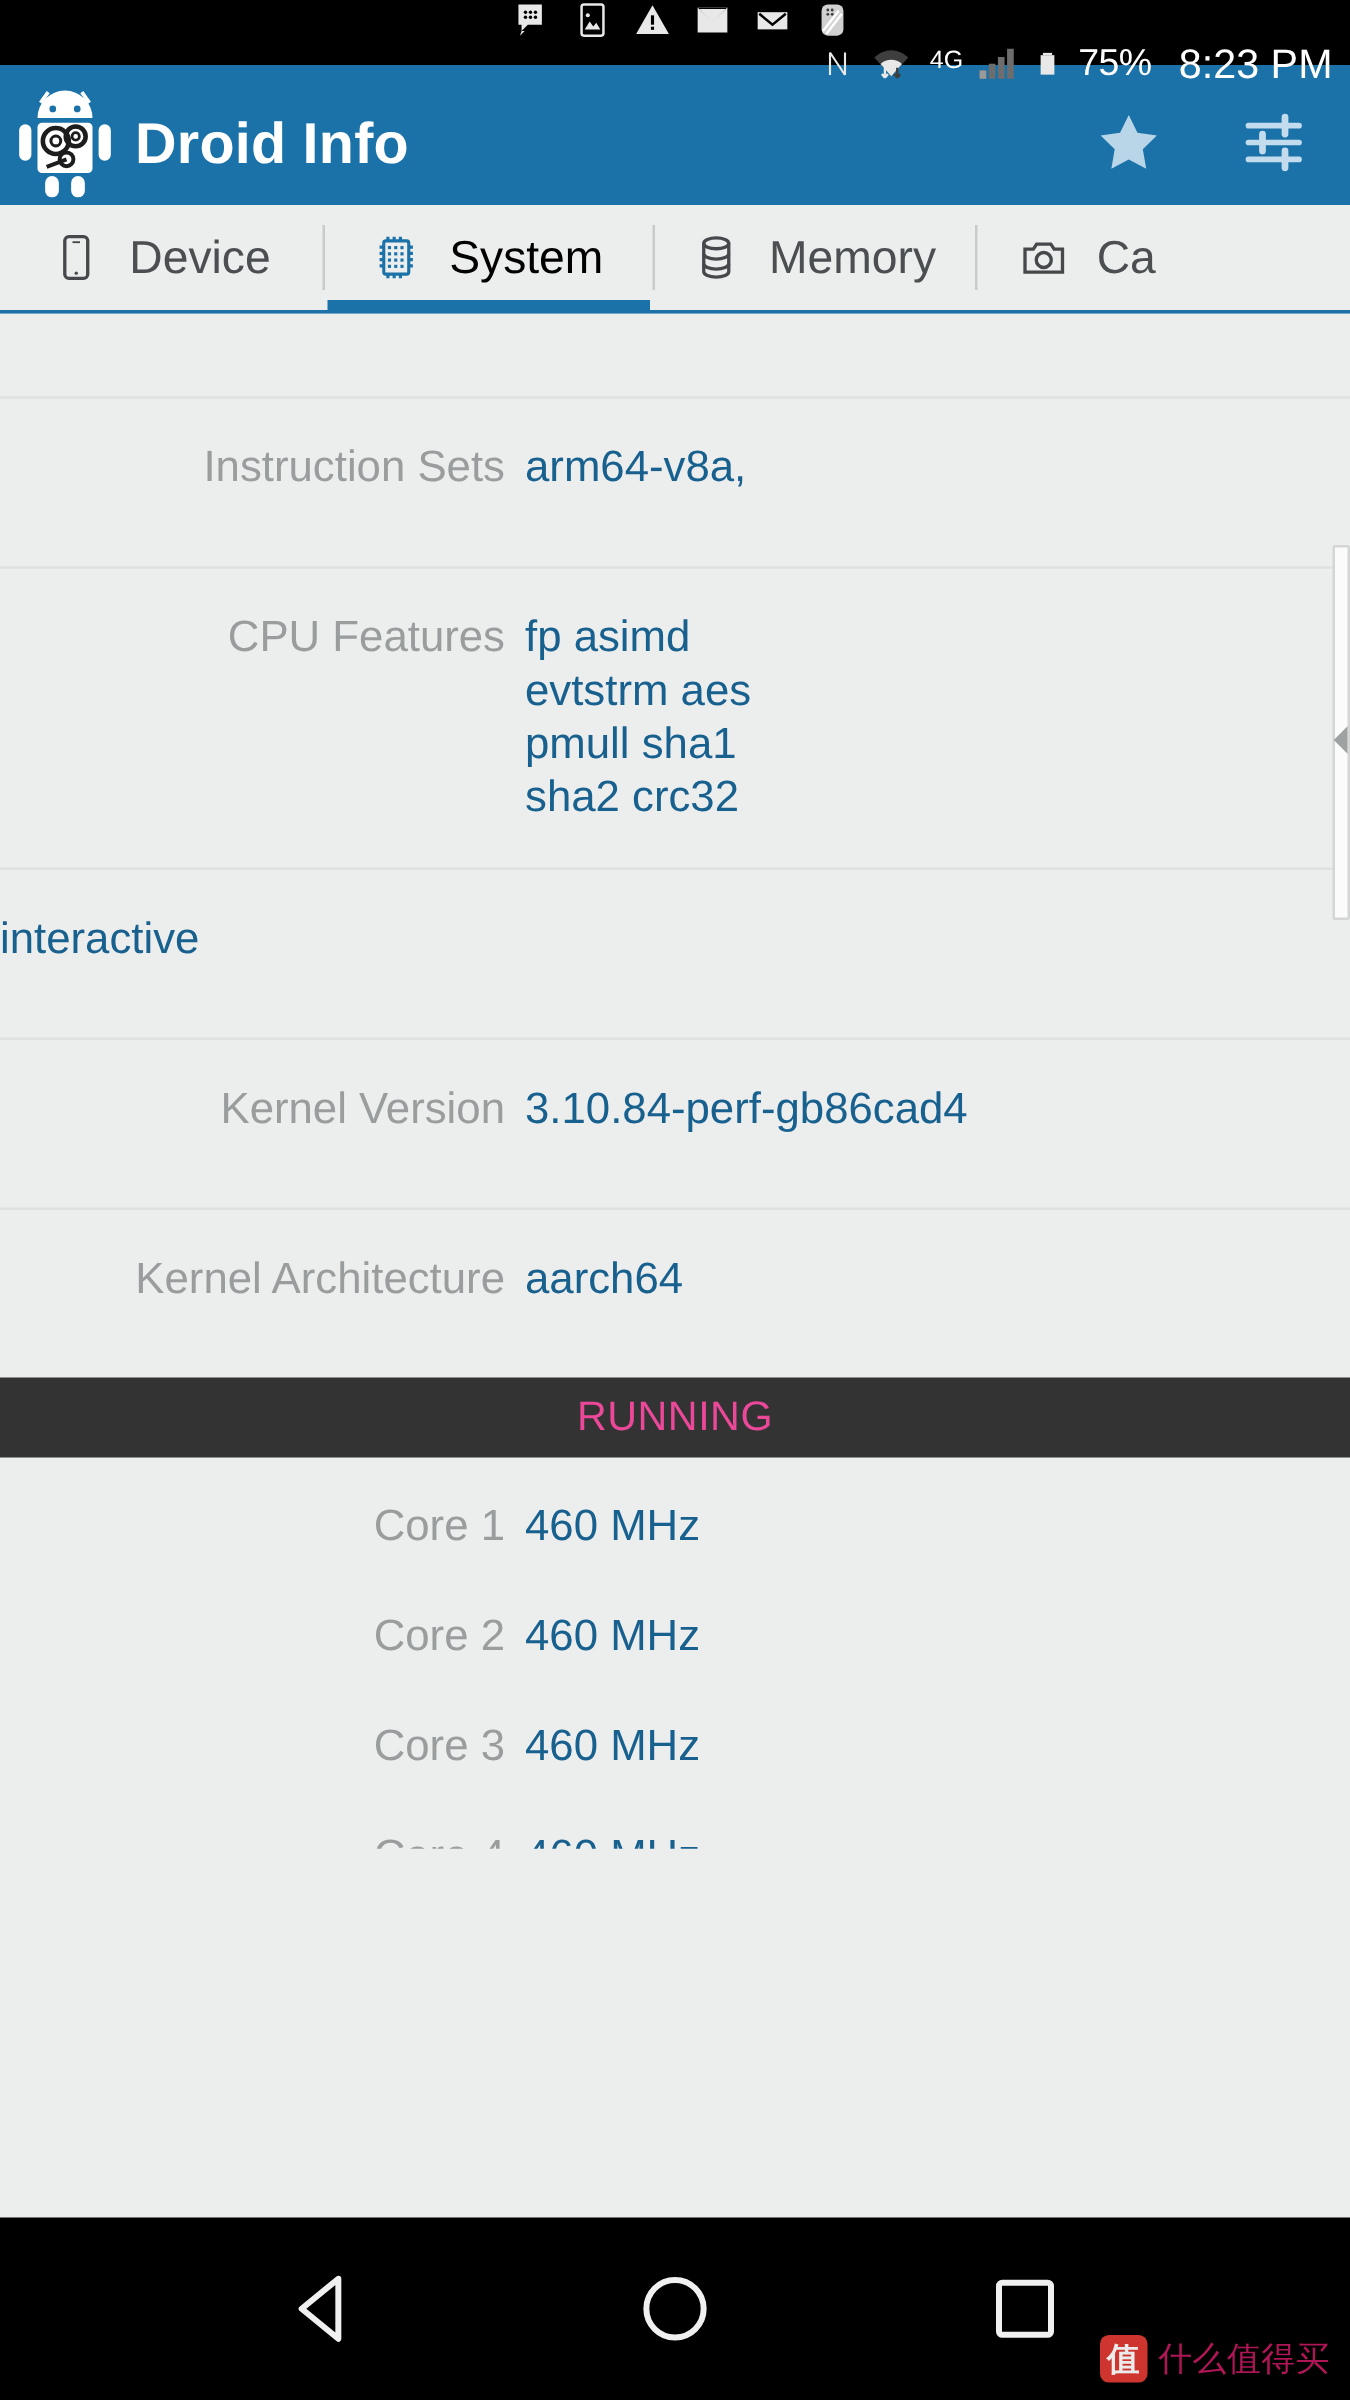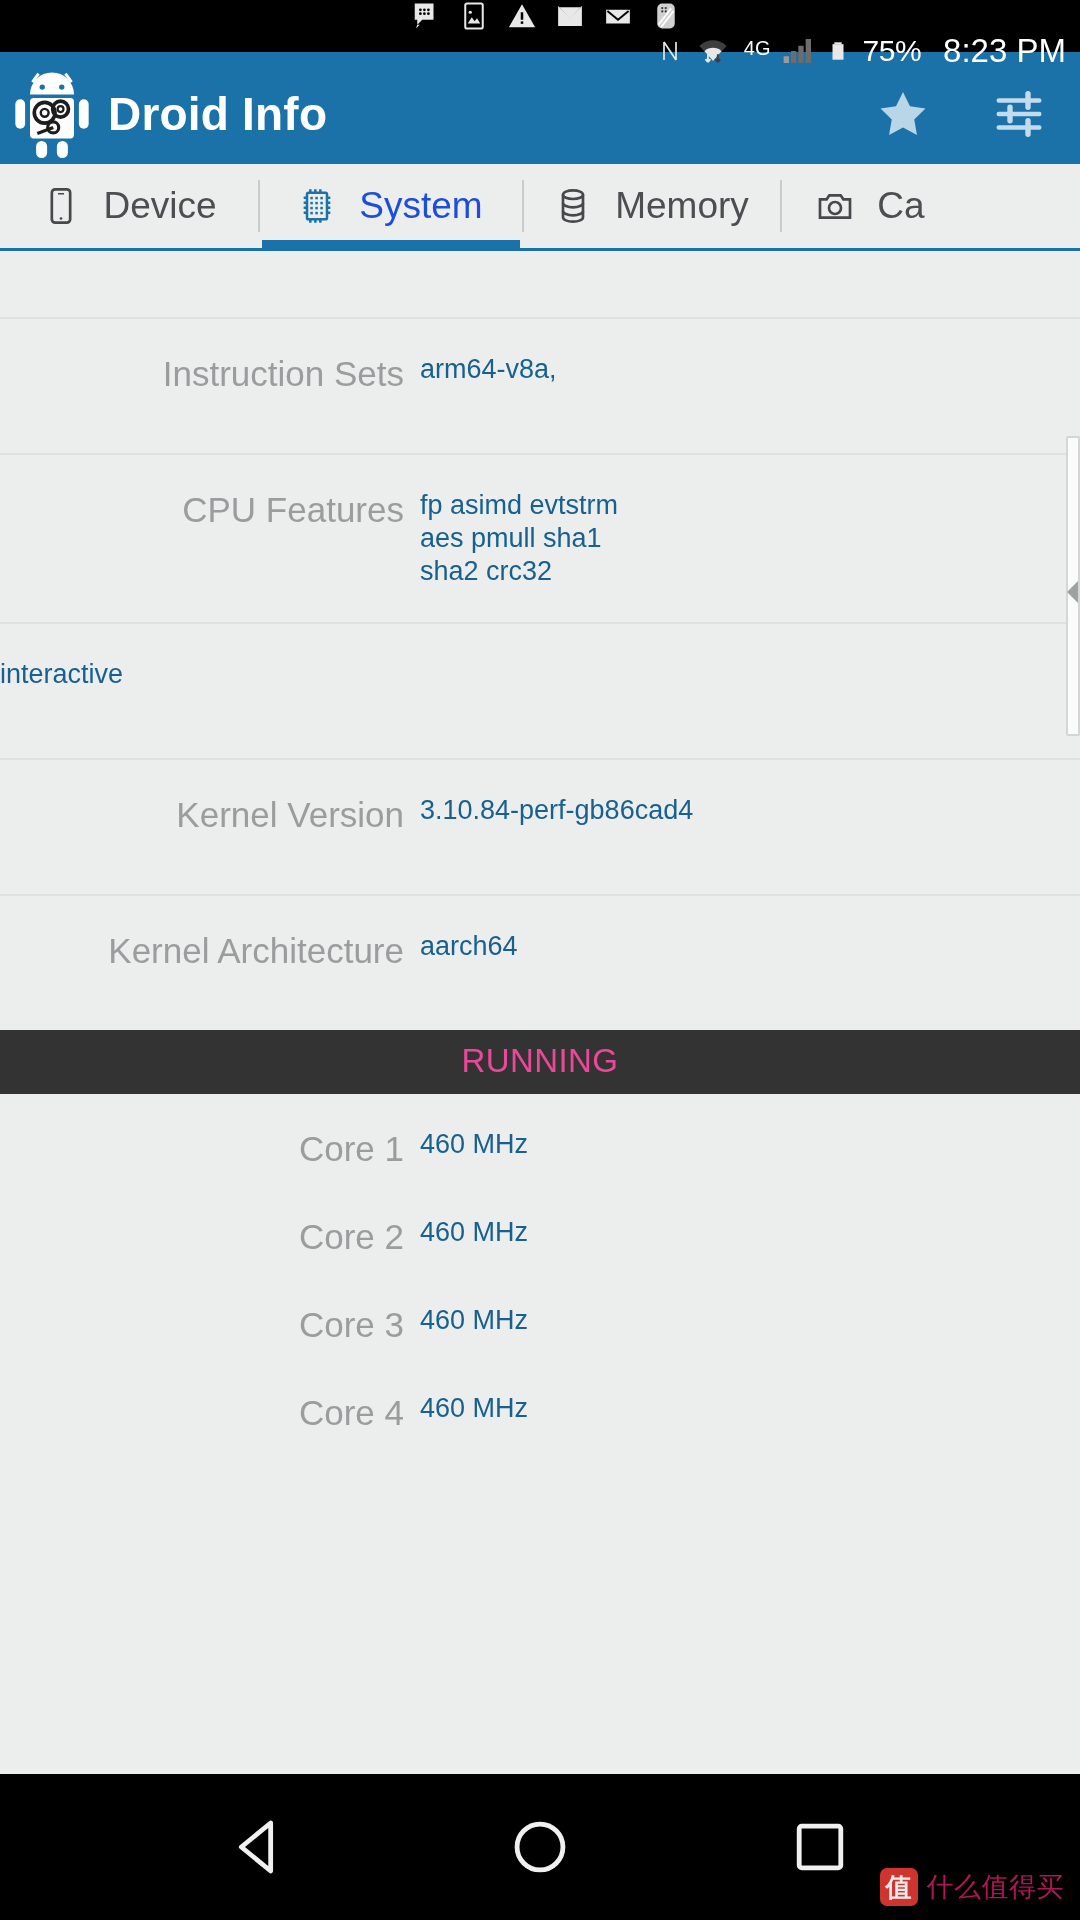--- a/index.html
+++ b/index.html
@@ -113,21 +113,21 @@
     width: 2px;
     background: #c9cbcb;
   }
   .tab-icon { width: 40px; height: 44px; flex: none; }
   .tab-icon svg { width:100%; height:100%; display:block; }
   .tab-label {
     font-size: 37px;
     color: #4b4f51;
     white-space: nowrap;
   }
-  .tab.active .tab-label { color: #1d4ed8; }
+  .tab.active .tab-label { color: #000000; }
   .tab-underline {
     position: absolute;
     bottom: 0;
     height: 8px;
     background: #1a72a8;
   }
 
   
   .content {
     position: relative;
@@ -153,21 +153,21 @@
     text-align: right;
     color: #9a9d9e;
     font-size: 35px;
     padding-right: 16px;
     box-sizing: border-box;
     line-height: 1.22;
   }
   .row-value {
     flex: 1 1 auto;
     color: #18618f;
-    font-size: 27px;
+    font-size: 35px;
     line-height: 1.22;
     padding-right: 200px;
     box-sizing: border-box;
     word-wrap: break-word;
   }
   .divider {
     height: 2px;
     background: #dfe0e0;
     width: 100%;
   }

